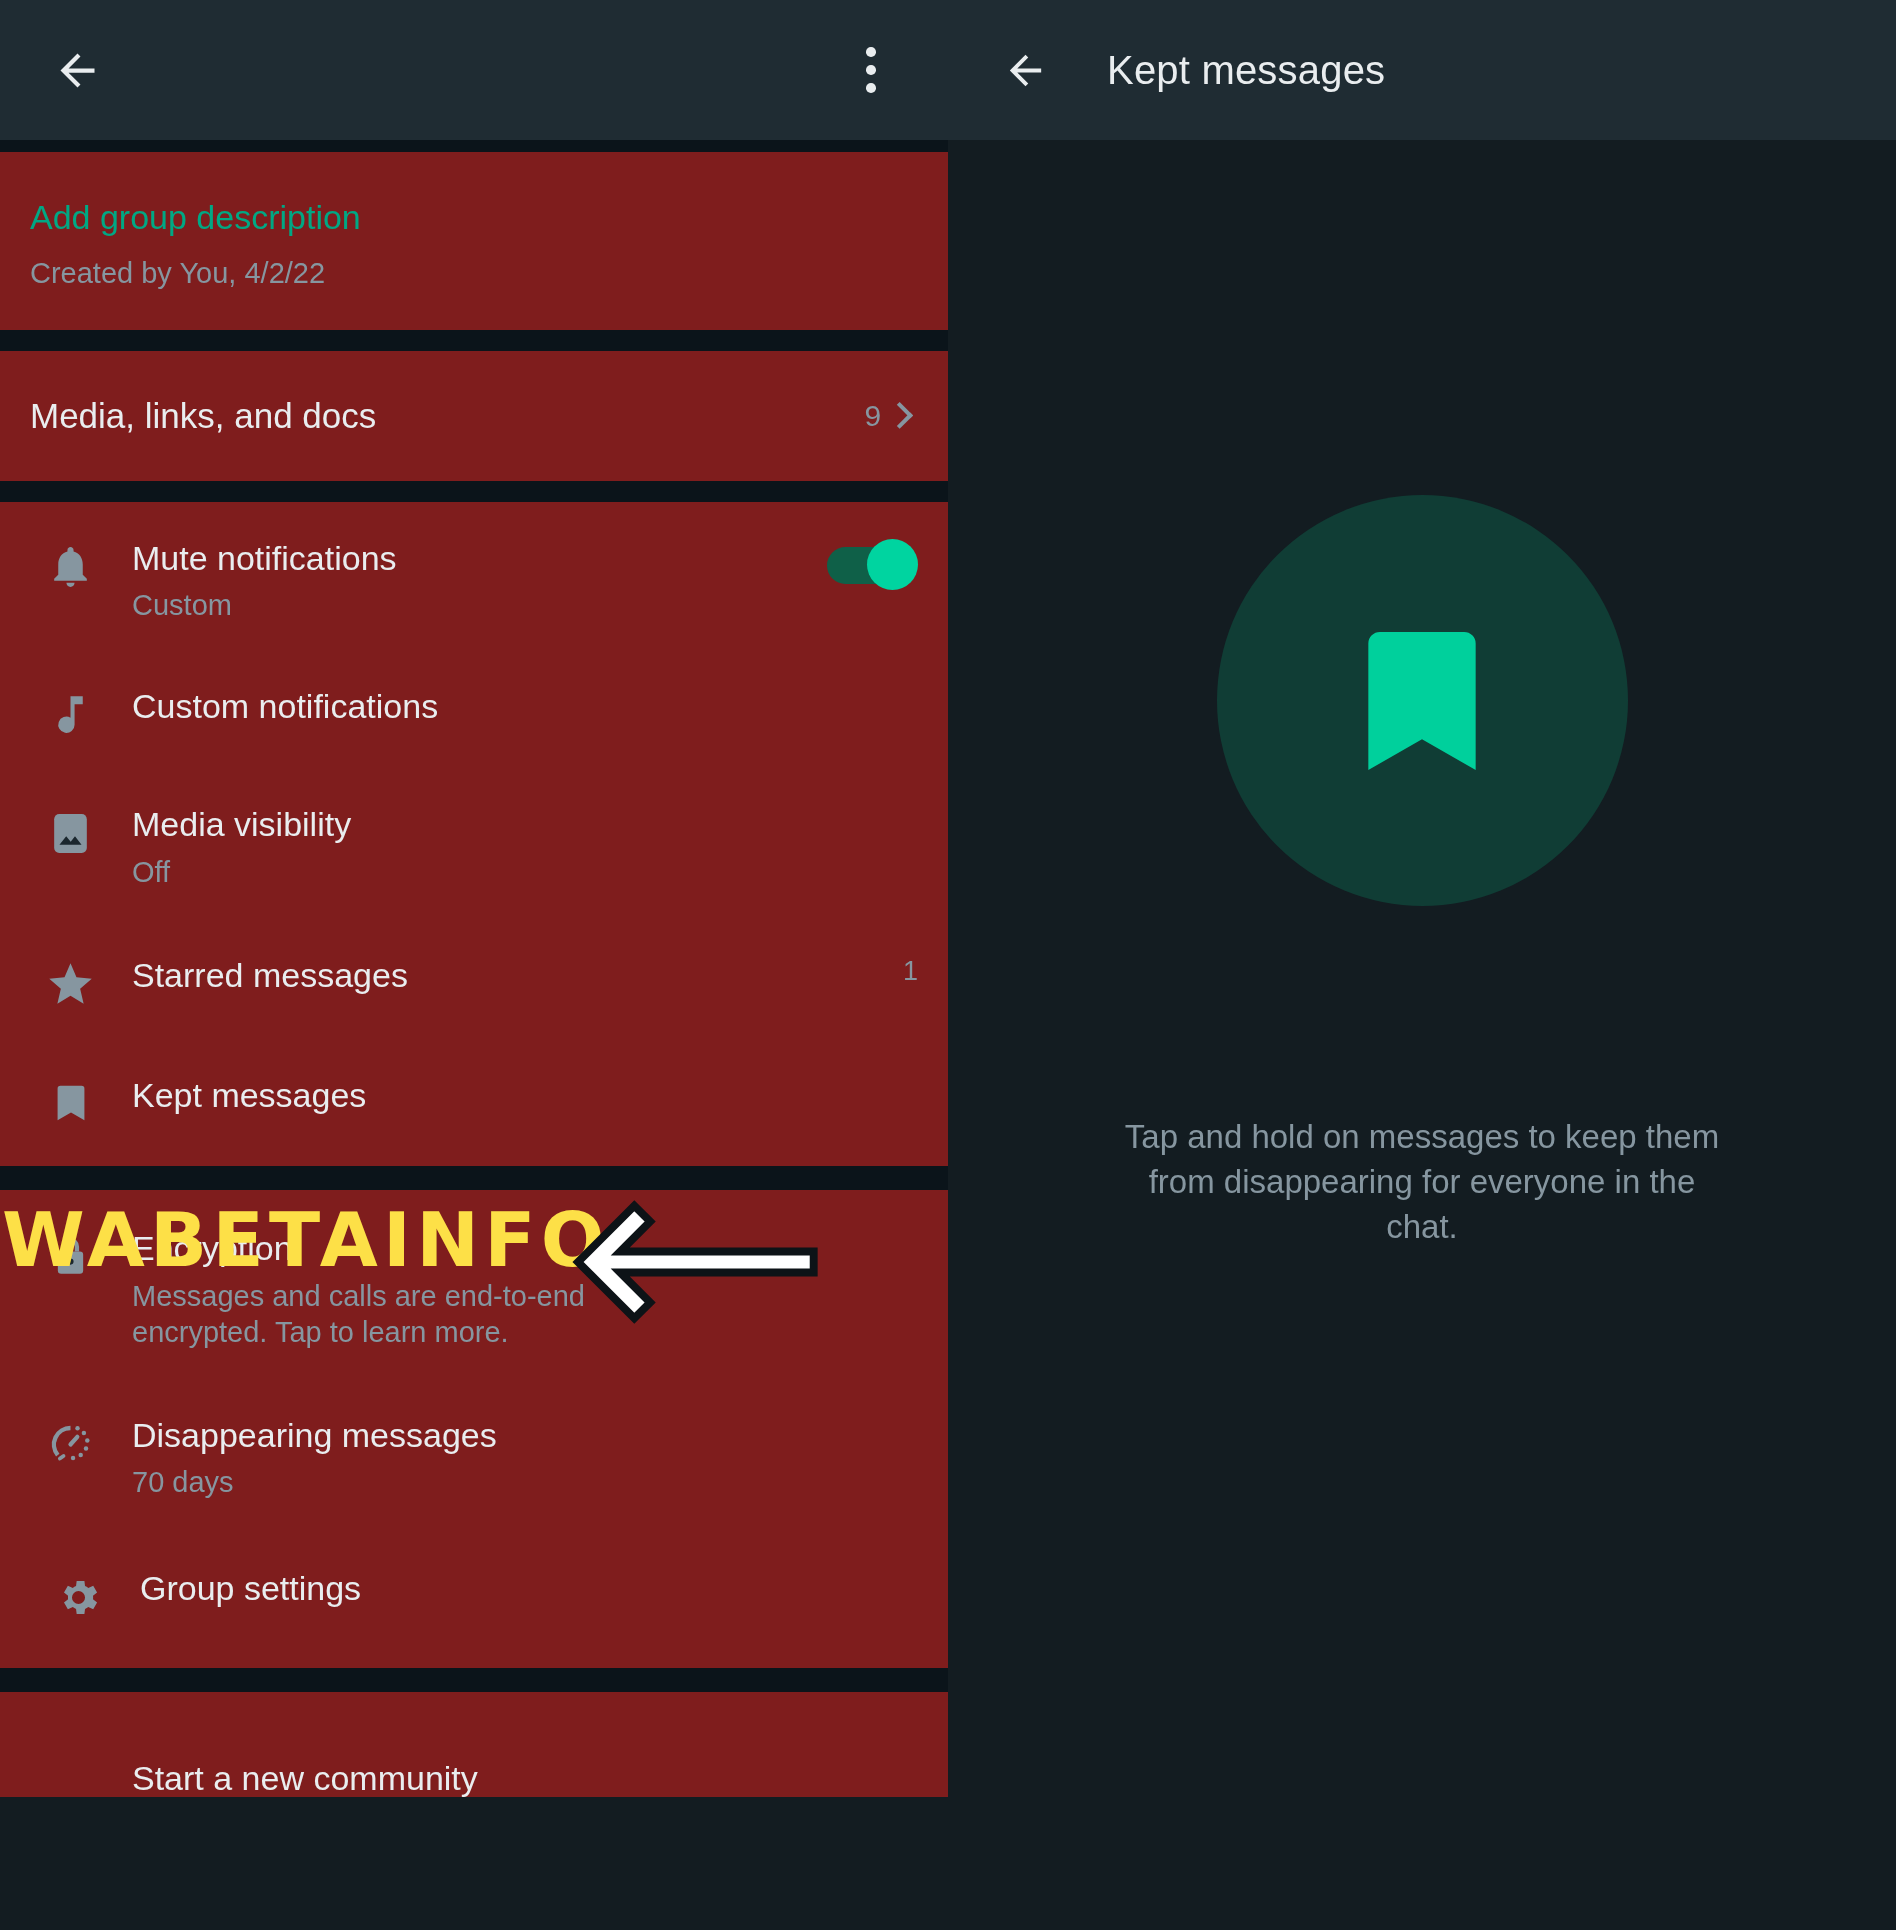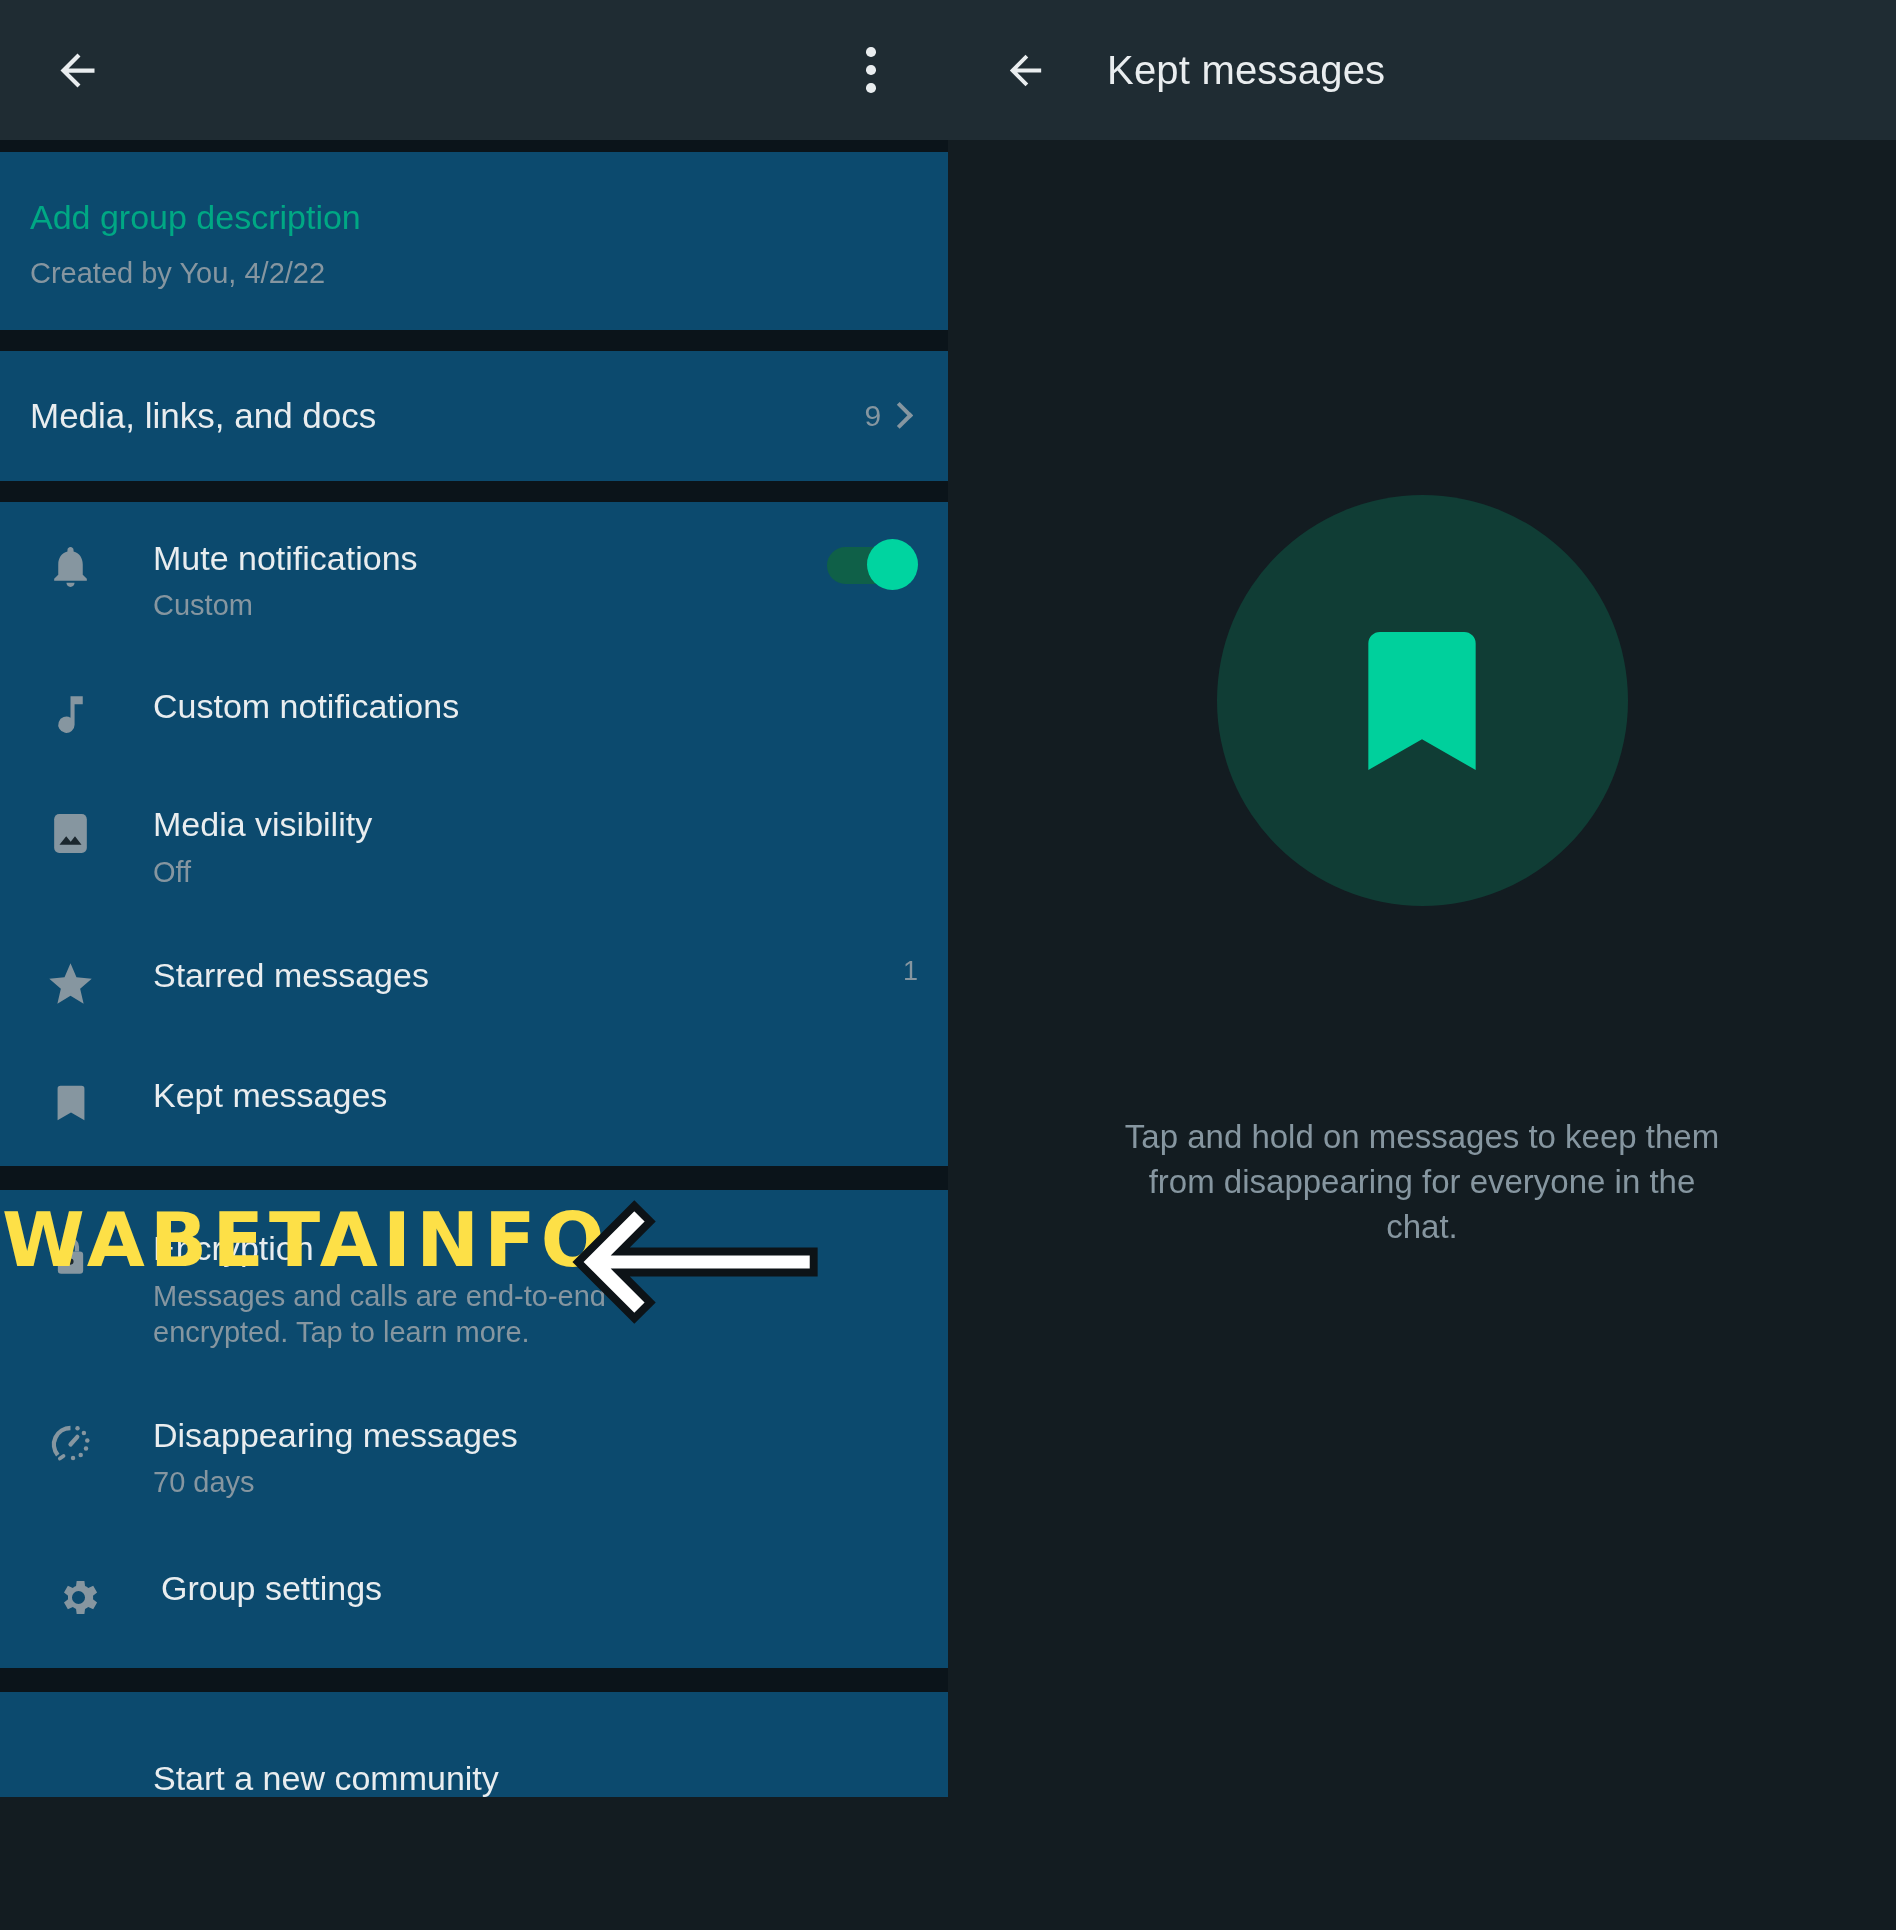--- a/index.html
+++ b/index.html
@@ -41,41 +41,40 @@
   .spacer { flex: 1 1 auto; }
   .kebab { display: flex; flex-direction: column; gap: 8px; align-items: center; justify-content: center; }
   .kebab i { display: block; width: 9.7px; height: 9.7px; border-radius: 50%; background: #e9edef; }
 
   
   .gap { background: #0b141a; width: 100%; }
   .gap-sm { height: 12.3px; }
   .gap-md { height: 21px; }
   .gap-lg { height: 24.6px; }
 
-  .block { background: #0c4a6e; width: 100%; position: relative; }
+  .block { background: #7f1d1d; width: 100%; position: relative; }
 
   .desc-block { padding: 46px 30px 40px 30px; }
   .desc-title { color: #00a884; font-size: 34px; font-weight: 400; line-height: 1.15; }
   .desc-sub { color: #8696a0; font-size: 29px; margin-top: 19.3px; font-weight: 400; }
 
   .media-row {
     height: 130px; display: flex; align-items: center;
     padding: 0 30px;
   }
   .media-label { color: #e9edef; font-size: 35px; font-weight: 400; }
   .media-right { margin-left: auto; display: flex; align-items: center; gap: 8.8px; }
   .media-count { color: #8696a0; font-size: 30px; }
   .chev { width: 19.3px; height: 19.3px; border-right: 4.4px solid #8696a0; border-top: 4.4px solid #8696a0; transform: rotate(45deg); margin-right: 8.8px; }
 
   .row {
     display: flex; align-items: flex-start;
     padding: 0 30px;
     position: relative;
     min-height: 105px;
-    gap: 21px;
   }
   .row-ico {
     width: 81px; flex: 0 0 81px;
     display: flex; align-items: flex-start; justify-content: center;
     padding-top: 3.5px;
   }
   .row-body { flex: 1 1 auto; padding-left: 21px; padding-right: 14px; }
   .row-title { color: #e9edef; font-size: 34px; font-weight: 400; line-height: 1.12; }
   .row-sub { color: #8696a0; font-size: 29px; line-height: 1.25; margin-top: 10.5px; }
   .row-trail { margin-left: auto; display: flex; align-items: center; }

